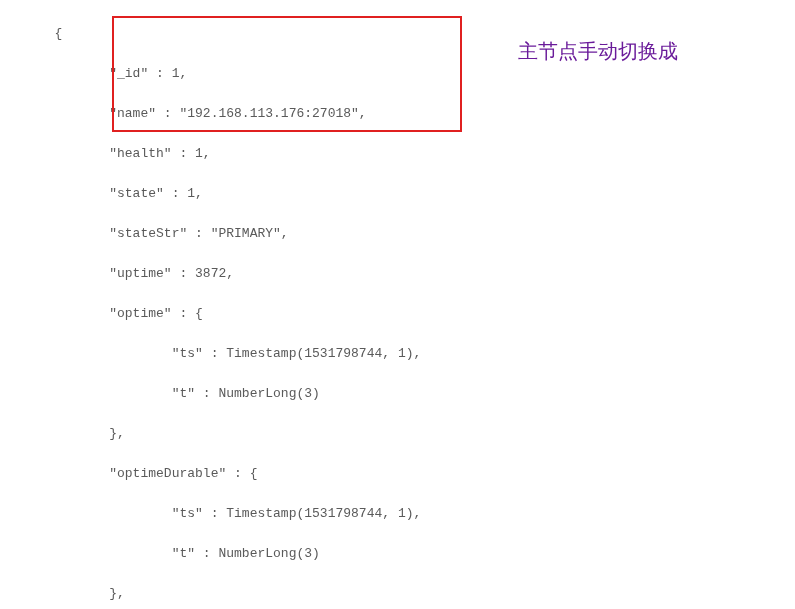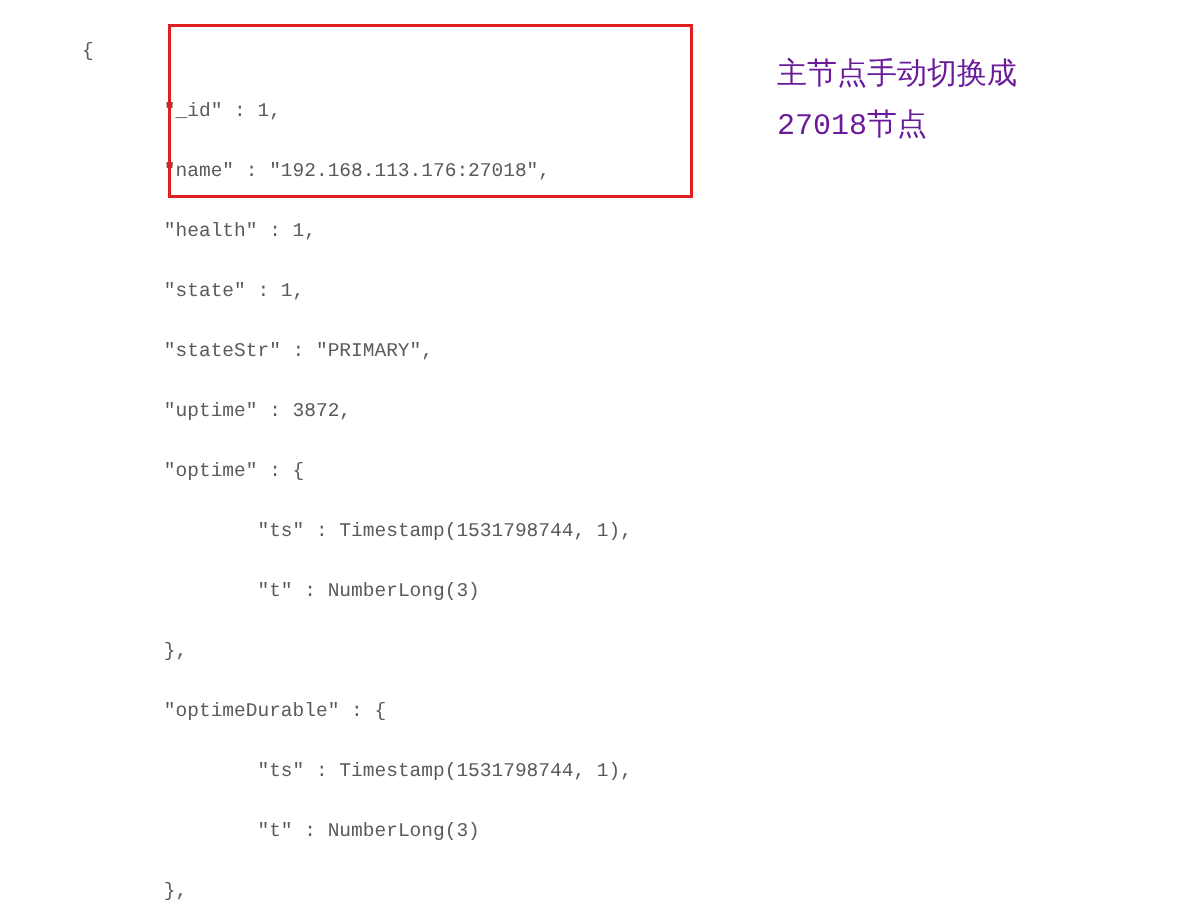--- a/index.html
+++ b/index.html
@@ -33,21 +33,21 @@
     left: 112px;
     width: 346px;
     height: 112px;
     pointer-events: none;
   }
   .annotation {
     position: absolute;
     top: 34px;
     left: 518px;
     color: #6a1b9a;
-    font-family: Liberation Mono, monospace;
+    font-family: Liberation Serif, serif;
     font-size: 20px;
     line-height: 34px;
     width: 260px;
   }
 </style>
 </head>
 <body>
 
 <div class="container">
 
@@ -79,16 +79,15 @@
 
 
 
 
   </div>
 
   <div class="red-box"></div>
 
   <div class="annotation">
     <div>主节点手动切换成</div>
-    <div>27018节点</div>
   </div>
 
 </div>
 
 </body></html>

